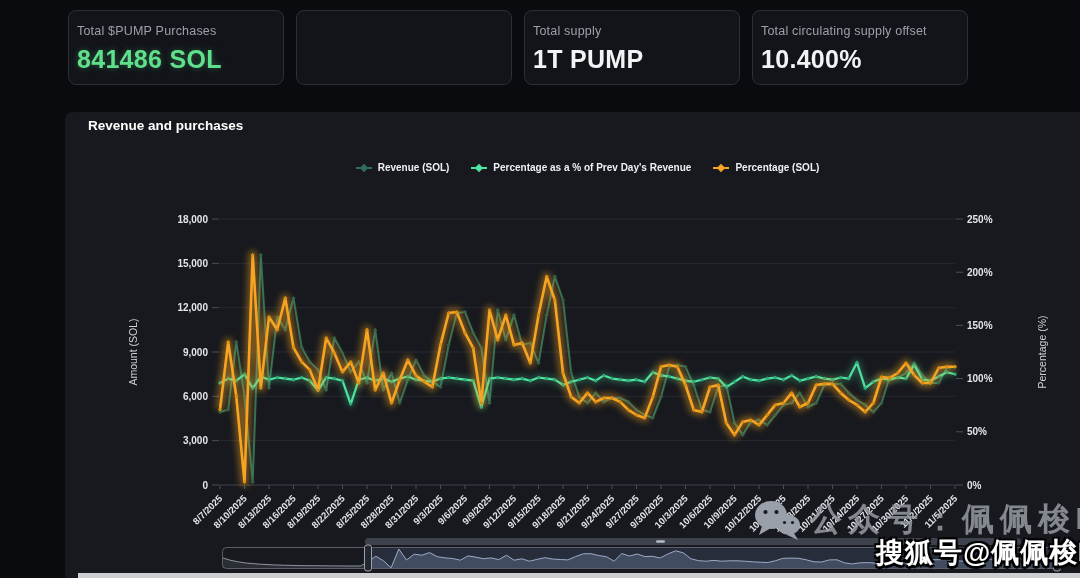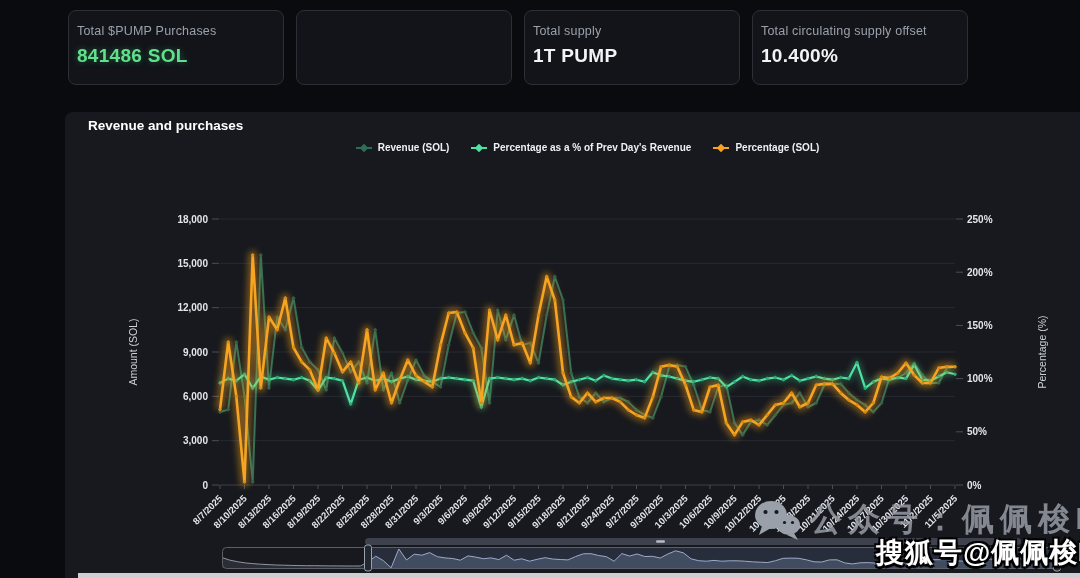--- a/index.html
+++ b/index.html
@@ -4,27 +4,27 @@
 <style>
   html,body{margin:0;padding:0;background:#0a0b0e;}
   .stage{position:relative;width:1080px;height:578px;overflow:hidden;background:#0a0b0e;
          font-family:"Liberation Sans",sans-serif;}
 
   
   .cards{position:absolute;left:68px;top:10px;display:flex;gap:12px;}
   .card{width:216px;height:75px;box-sizing:border-box;background:#121419;border:1px solid #2c2f36;
         border-radius:8px;padding:13px 8px;flex:none;}
   .card-label{font-size:12.5px;color:#9ba1ab;letter-spacing:.2px;}
-  .card-value{margin-top:7px;font-size:19px;font-weight:700;color:#f2f3f5;letter-spacing:.3px;}
+  .card-value{margin-top:7px;font-size:25px;font-weight:700;color:#f2f3f5;letter-spacing:.3px;}
   .card-value.green{color:#5fe08b;text-shadow:0 0 6px rgba(95,224,139,.35);}
 
   
   .panel{position:absolute;left:65px;top:112px;width:1030px;height:480px;background:#17191e;border-radius:8px;}
   .panel-title{position:absolute;left:23px;top:6px;font-size:13.5px;font-weight:700;color:#ffffff;}
-  .legend{position:absolute;left:155px;top:30px;width:735px;display:flex;justify-content:center;
+  .legend{position:absolute;left:155px;top:50px;width:735px;display:flex;justify-content:center;
           align-items:center;gap:22px;}
   .legend-item{display:flex;align-items:center;gap:6px;cursor:pointer;}
   .lg-marker{position:relative;width:16px;height:10px;flex:none;}
   .lg-line{position:absolute;left:0;top:4px;width:16px;height:2px;background:#888;}
   .lg-diamond{position:absolute;left:5px;top:2px;width:6px;height:6px;transform:rotate(45deg);background:#888;}
   .legend-label{font-size:10px;font-weight:700;color:#eef0f3;white-space:nowrap;}
 
   #chart-svg{position:absolute;left:0;top:0;}
   #chart-svg text{fill:#e2e5ea;font-family:"Liberation Sans",sans-serif;font-size:10px;font-weight:700;}
   #chart-svg text.xtick{font-size:9.5px;}

